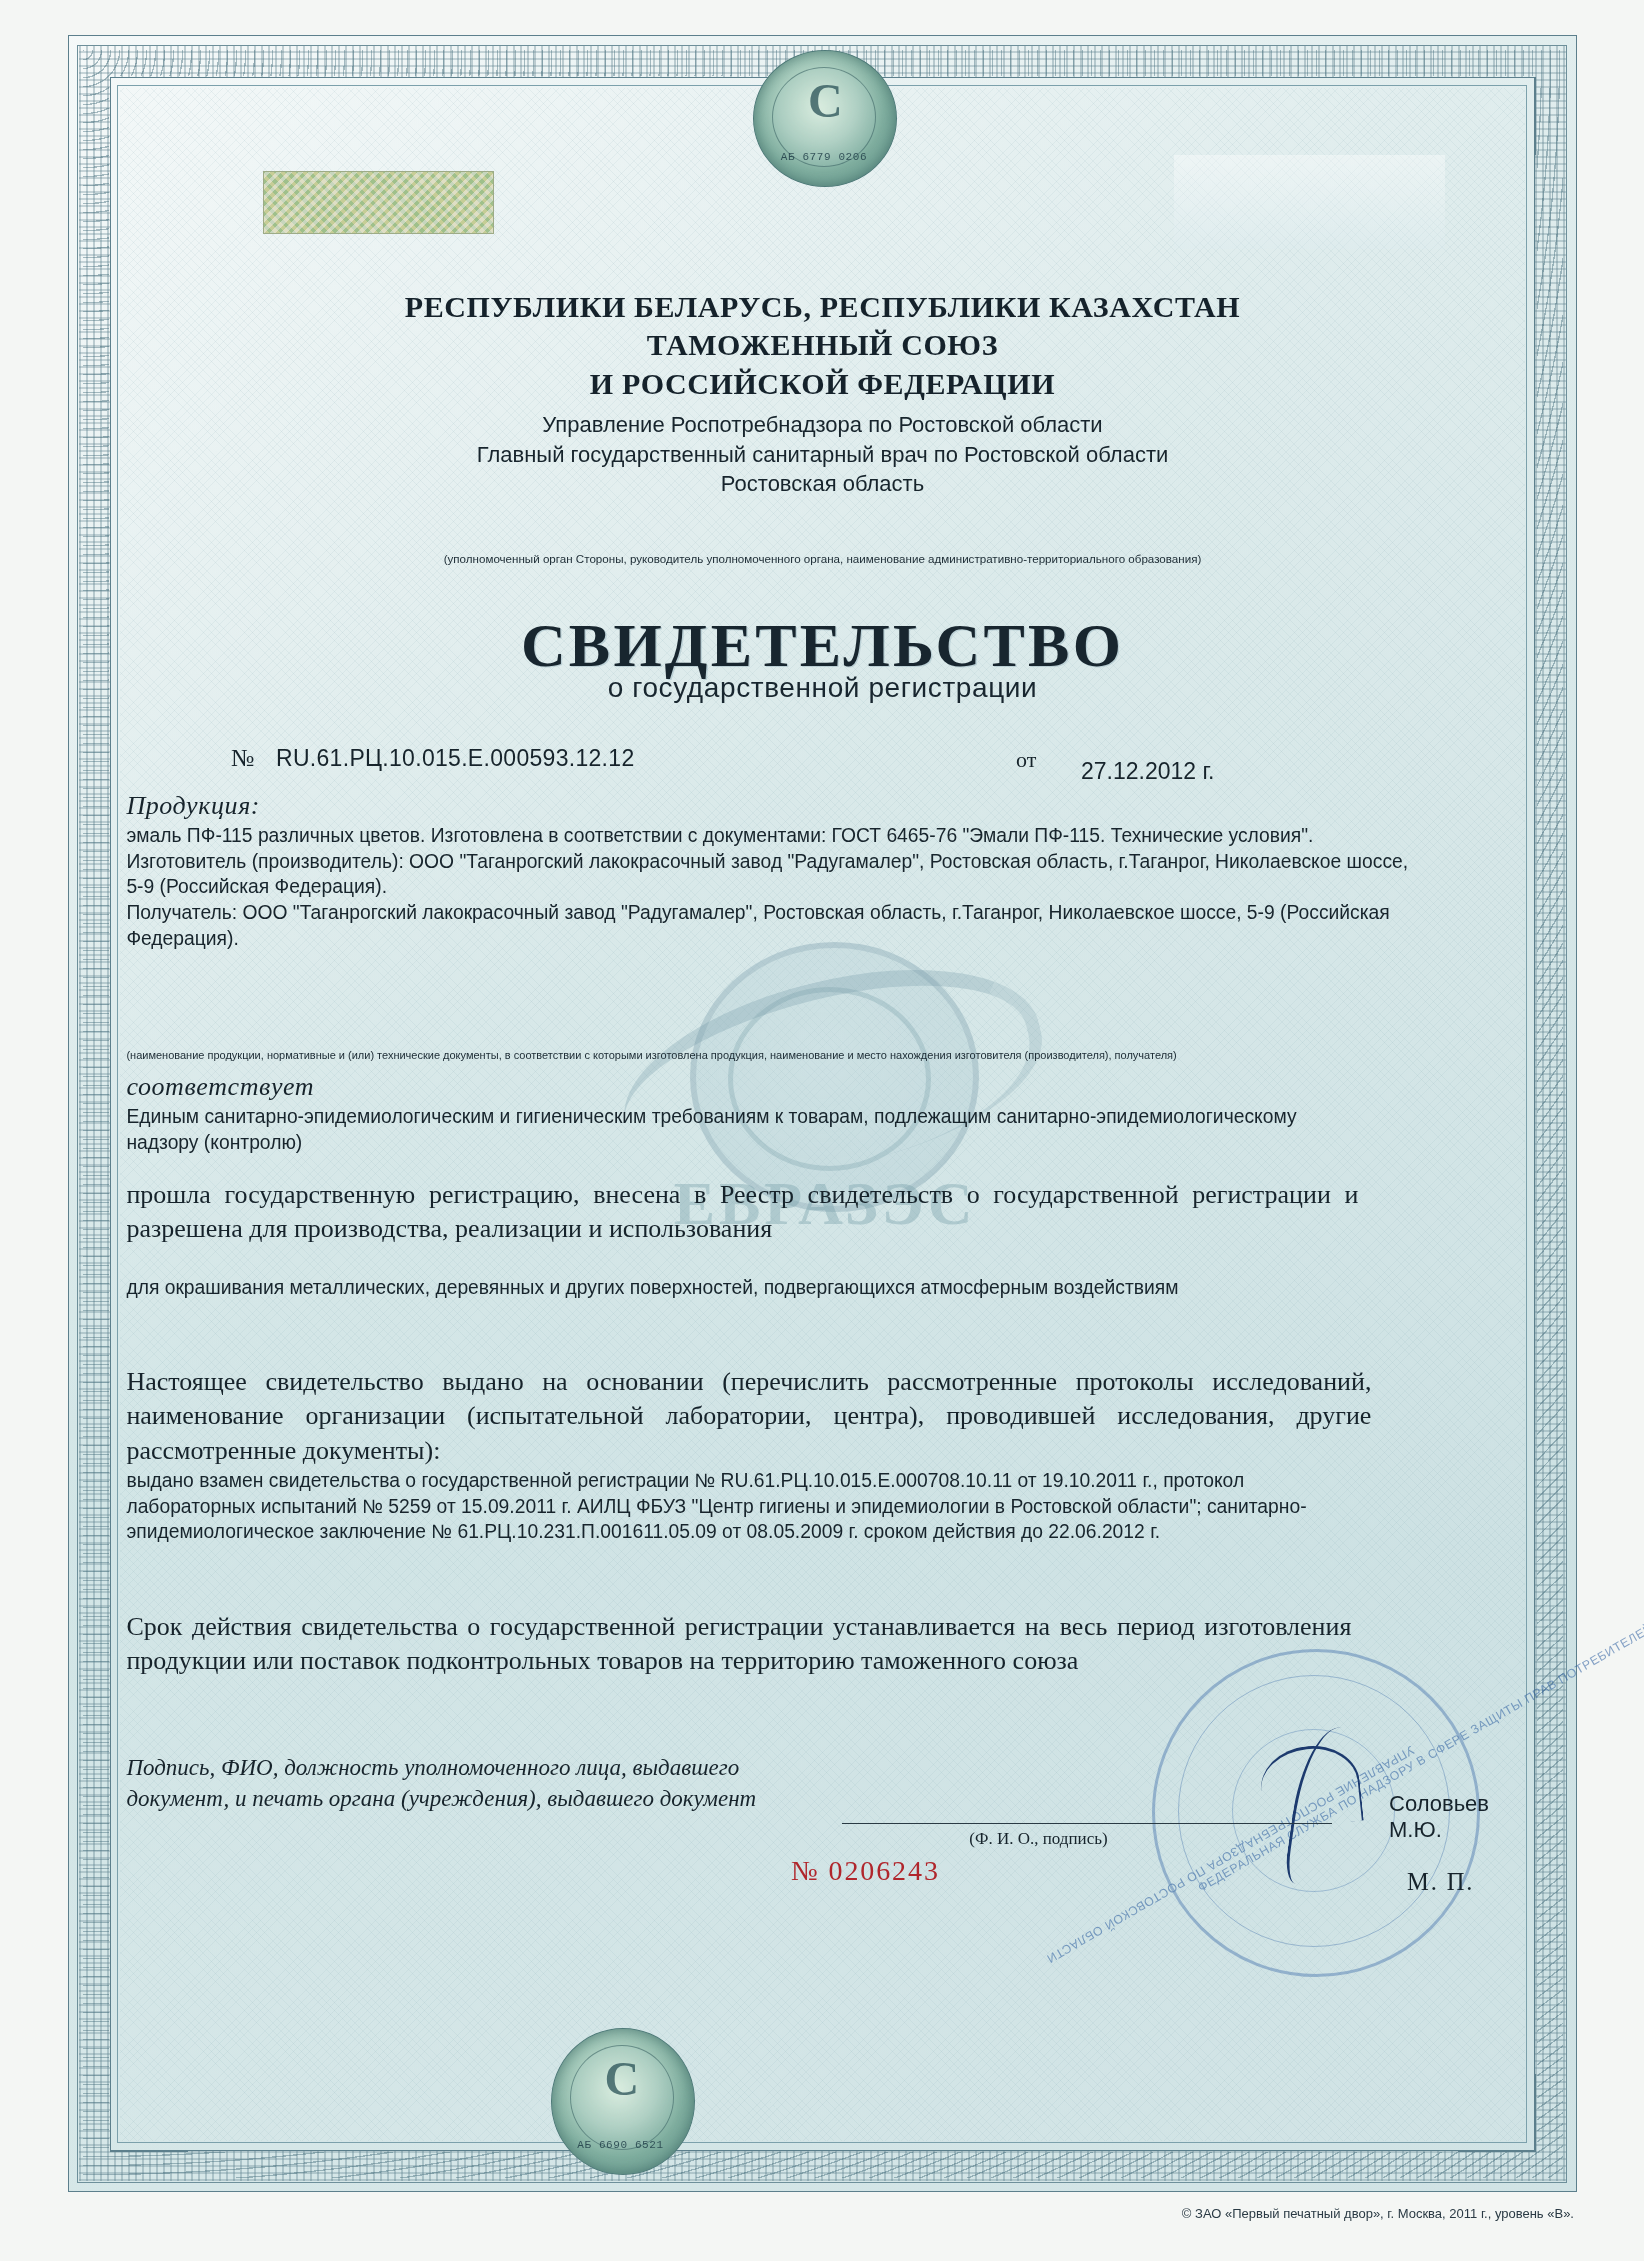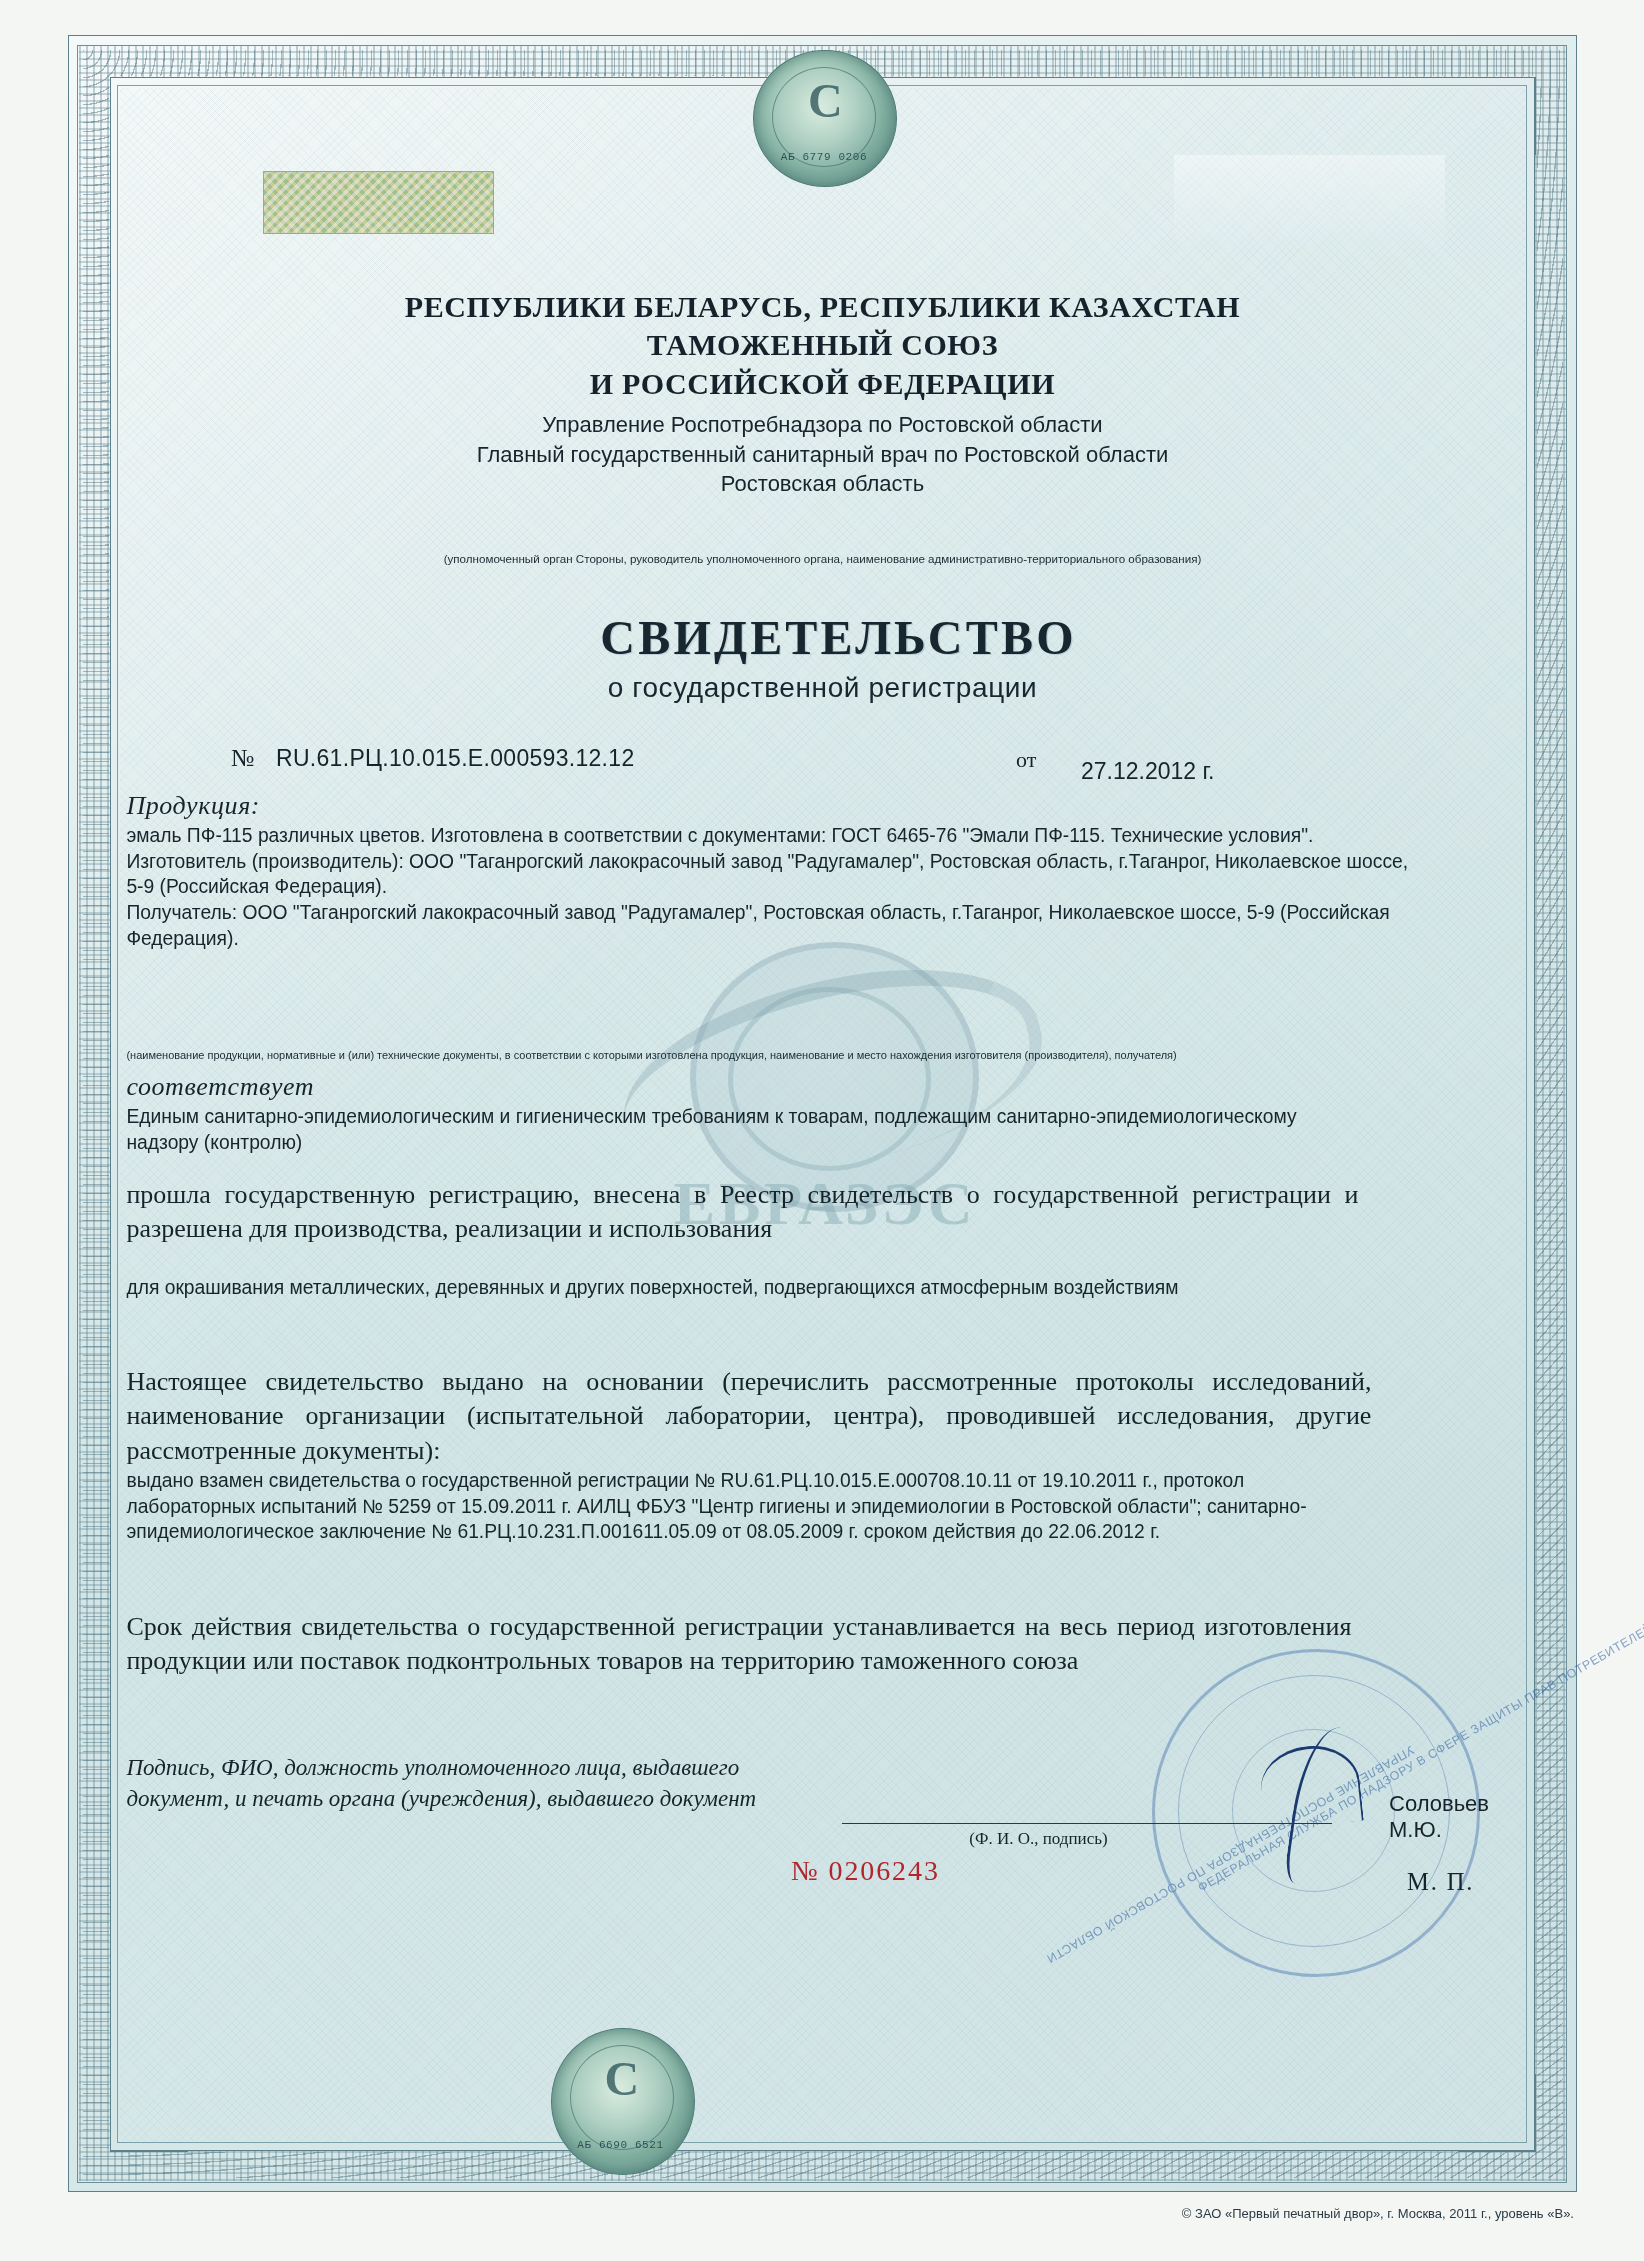--- a/index.html
+++ b/index.html
@@ -224,25 +224,25 @@
   }
   .org-note {
     position: absolute;
     left: 0; top: 464px; width: 1405px;
     text-align: center;
     font-size: 11.6px;
     color: #1b2a33;
   }
   .cert-title {
     position: absolute;
-    left: 16px; top: 522px; width: 1405px;
+    left: 0; top: 522px; width: 1405px;
     text-align: center;
     font-family: "Liberation Serif", serif;
     font-weight: bold;
-    font-size: 48px;
+    font-size: 62px;
     letter-spacing: 3.2px;
     color: #18262f;
     text-shadow: 1.3px 1.3px 0 rgba(150,180,190,0.45);
   }
   .cert-subtitle {
     position: absolute;
     left: 0; top: 584px; width: 1405px;
     text-align: center;
     font-family: Liberation Sans, sans-serif;
     font-size: 28px;

